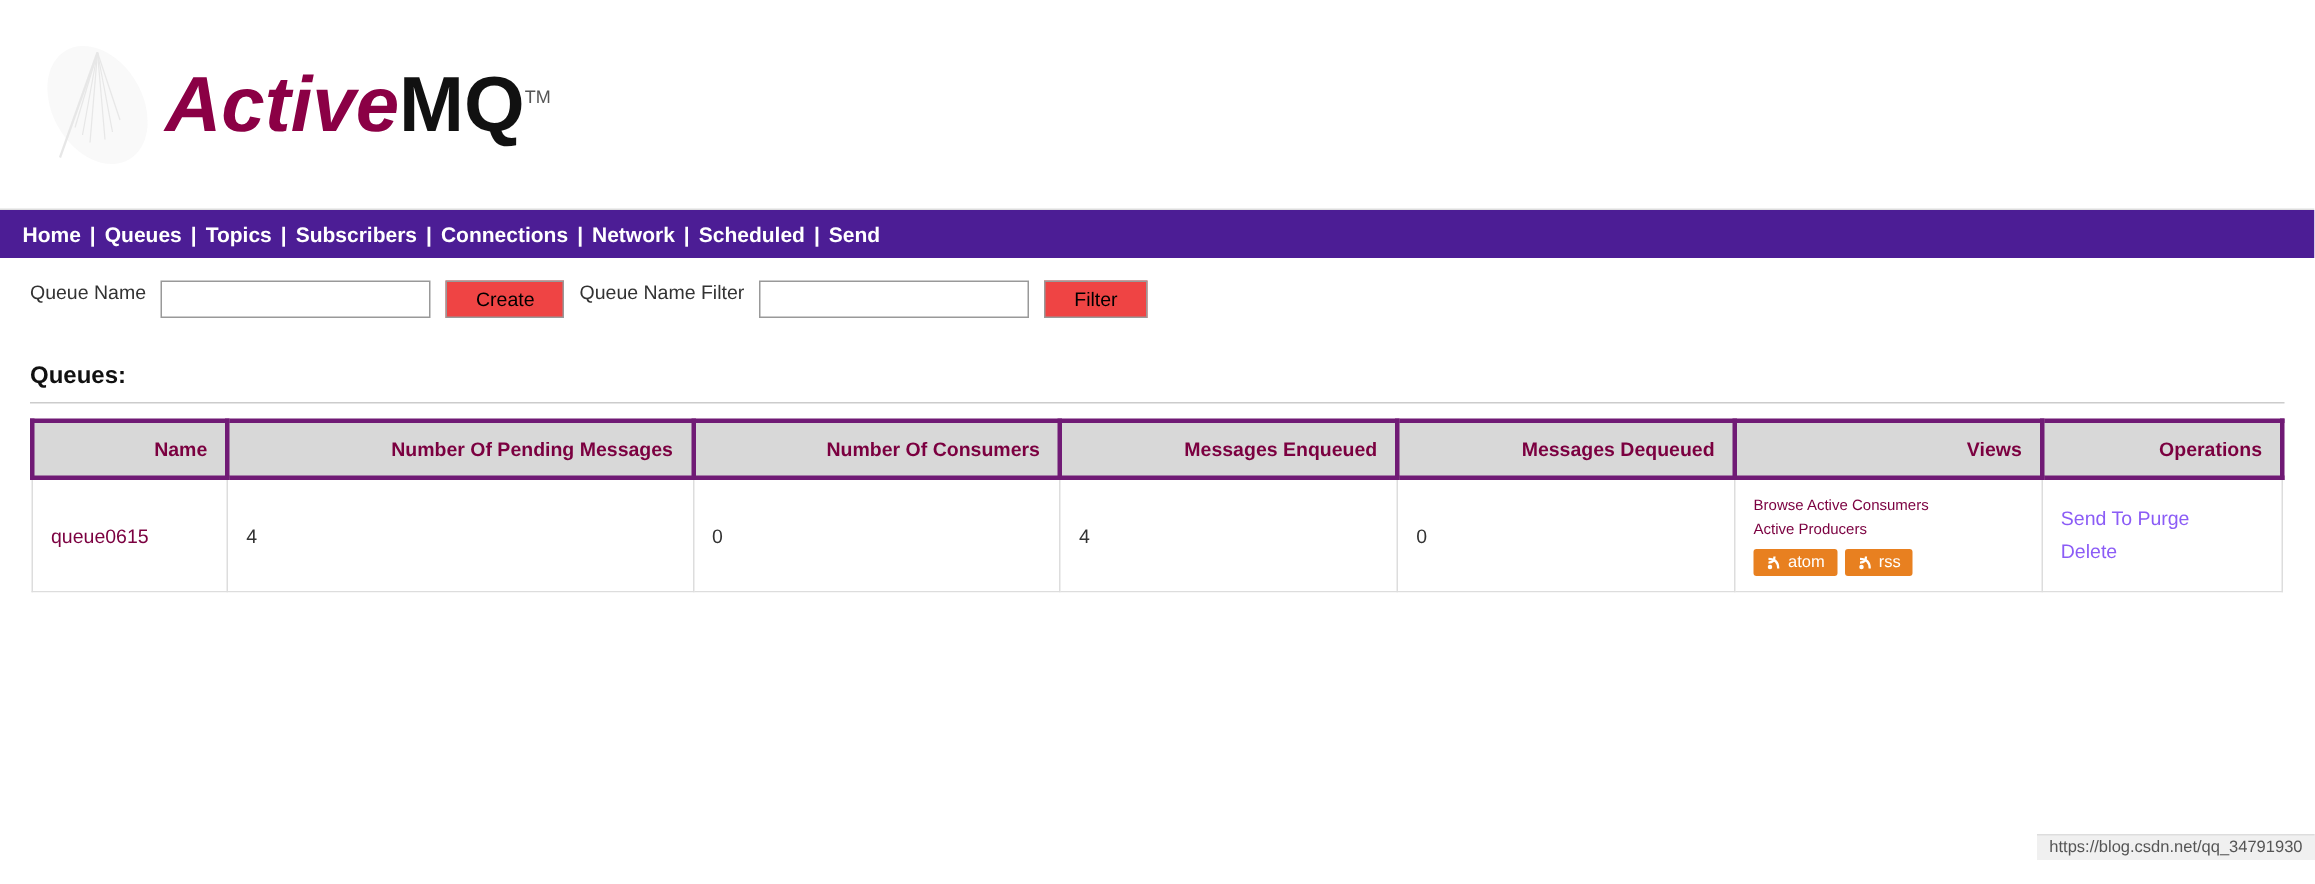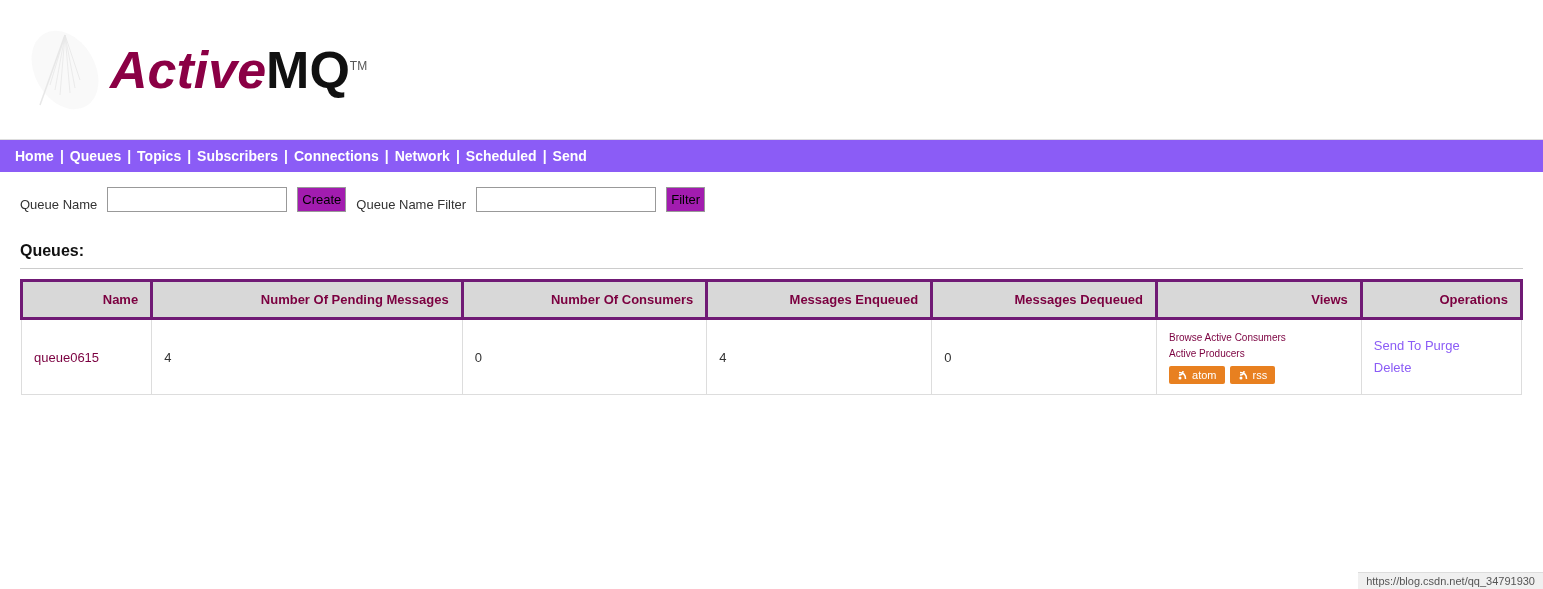--- a/index.html
+++ b/index.html
@@ -7,29 +7,29 @@
 
     
     .header { display: flex; align-items: center; padding: 10px 20px; background: #fff; border-bottom: 1px solid #ddd; min-height: 140px; }
     .logo-area { display: flex; align-items: center; }
     .logo-text { font-size: 52px; font-weight: bold; line-height: 1; }
     .logo-active { color: #8B0045; font-style: italic; }
     .logo-mq { color: #111; }
     .logo-tm { font-size: 12px; vertical-align: super; color: #555; font-weight: normal; }
 
     
-    .nav-bar { background: #8b5cf6; padding: 8px 15px; display: flex; align-items: center; gap: 0; }
+    .nav-bar { background: #4c1d95; padding: 8px 15px; display: flex; align-items: center; gap: 0; }
     .nav-item { color: #fff; font-size: 14px; font-weight: bold; text-decoration: none; cursor: pointer; }
     .nav-sep { color: #fff; margin: 0 6px; font-size: 14px; font-weight: bold; }
 
     
-    .toolbar { padding: 15px 20px; display: flex; align-items: flex-end; gap: 10px; }
+    .toolbar { padding: 15px 20px; display: flex; align-items: flex-start; gap: 10px; }
     .toolbar label { font-size: 13px; color: #333; }
     .toolbar input { border: 1px solid #999; padding: 4px 6px; font-size: 13px; width: 180px; }
-    .toolbar button { border: 1px solid #999; background: #a21caf; padding: 4px 4px; font-size: 13px; cursor: pointer; }
+    .toolbar button { border: 1px solid #999; background: #ef4444; padding: 4px 19px; font-size: 13px; cursor: pointer; }
 
     
     .section-title { font-size: 16px; font-weight: bold; padding: 15px 20px 8px 20px; color: #111; }
     .section-divider { border: none; border-top: 1px solid #ccc; margin: 0 20px 10px 20px; }
 
     
     .table-wrap { padding: 0 20px; }
     table { width: 100%; border-collapse: collapse; }
     thead tr { background: #d8d8d8; }
     thead th { padding: 10px 12px; text-align: right; font-size: 13px; font-weight: bold; color: #7B0040; border: 3px solid #701a75; vertical-align: top; }
@@ -37,21 +37,21 @@
     tbody tr:nth-child(even) { background: #f5f5f5; }
     tbody td { padding: 10px 12px; border: 1px solid #ddd; vertical-align: middle; font-size: 13px; }
     .queue-link { color: #7B0040; text-decoration: none; cursor: pointer; }
     .views-cell a { display: block; color: #7B0040; text-decoration: none; cursor: pointer; line-height: 1.6; font-size: 10px; }
     .ops-cell a { display: block; color: #8b5cf6; text-decoration: none; cursor: pointer; line-height: 1.7; font-size: 13px; }
     .feed-buttons { display: flex; gap: 5px; margin-top: 4px; }
     .feed-btn { display: flex; align-items: center; gap: 3px; background: #E88020; color: #fff; border: none; padding: 3px 8px; font-size: 11px; cursor: pointer; border-radius: 2px; }
     .feed-icon { width: 12px; height: 12px; display: inline-block; }
 
     
-    .status-bar { position: fixed; bottom: 0; right: 0; padding: 2px 8px; font-size: 11px; color: #555; background: #f0f0f0; border-top: 1px solid #ddd; }
+    .status-bar { position: fixed; bottom: 16px; right: 0; padding: 2px 8px; font-size: 11px; color: #555; background: #f0f0f0; border-top: 1px solid #ddd; }
 
     
     .feather-svg { width: 90px; height: 90px; opacity: 0.4; }
   </style>
 </head>
 <body>
 
 <div class="header">
   <div class="logo-area">
 

